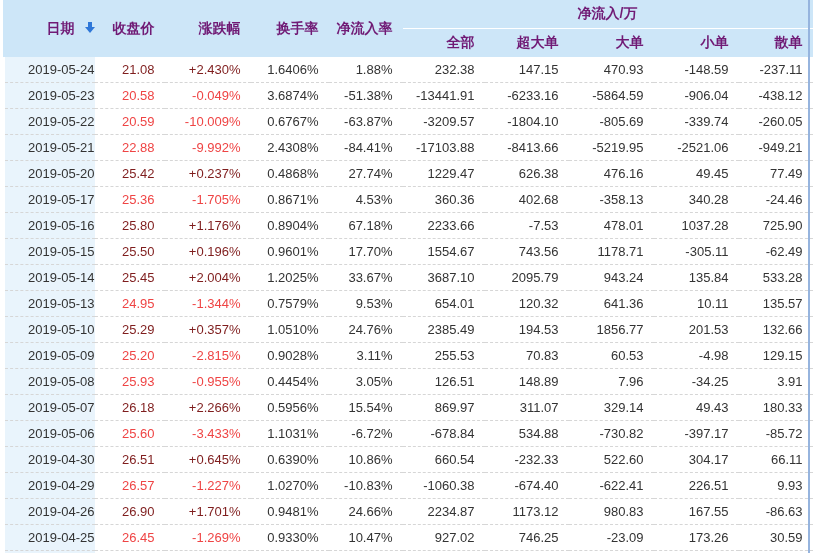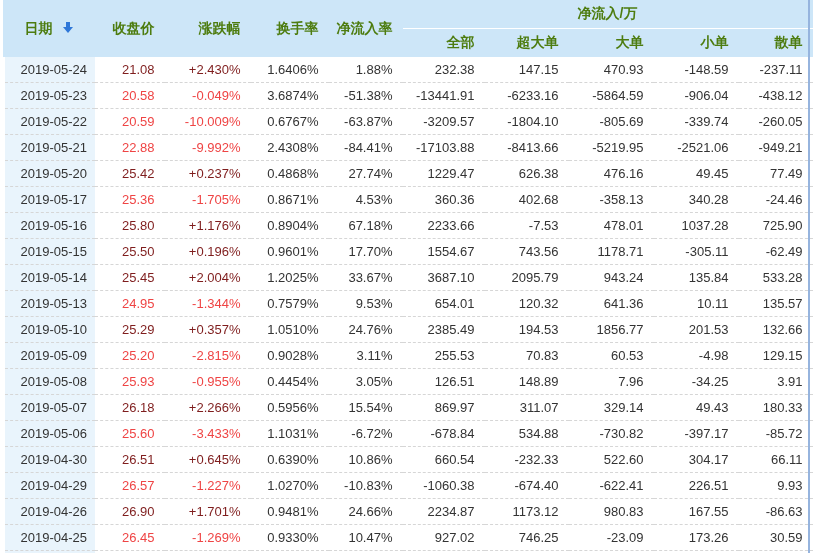--- a/index.html
+++ b/index.html
@@ -14,30 +14,30 @@
     position:absolute; top:0; left:808px; width:2px; height:553px;
     background:#96b4de;
   }
   table {
     width:810px;
     border-collapse:collapse;
     table-layout:fixed;
   }
   thead th {
     background:#cde6f8;
-    color:#4d7c0f;
+    color:#701a75;
     font-size:14px;
     font-weight:bold;
     height:28px;
     padding:0 10px 0 0;
     text-align:right;
     white-space:nowrap;
   }
   th.th-date {
-    text-align:center;
+    text-align:right;
     padding:0;
   }
   th.group {
     text-align:center;
     border-bottom:1px solid #ffffff;
     padding:0;
   }
   .sort-arrow {
     display:inline-block; position:relative;
     width:10px; height:12px; margin-left:10px; top:1px;
@@ -57,21 +57,21 @@
     height:25px;
     font-size:13px;
     color:#333333;
     text-align:right;
     padding:0 10px 0 0;
     border-bottom:1px dashed #d6d6d6;
     white-space:nowrap;
     background:#ffffff;
   }
   tbody td.date-cell {
-    text-align:center;
+    text-align:right;
     background:#e9f4fc;
     border-left:5px solid #ffffff;
     padding:0 0 0 8px;
   }
   tbody td.up   { color:#7f1d1d; }
   tbody td.down { color:#ef4444; }
   tbody tr.ghost td { height:40px; border-bottom:none; }
 </style>
 </head>
 <body>

